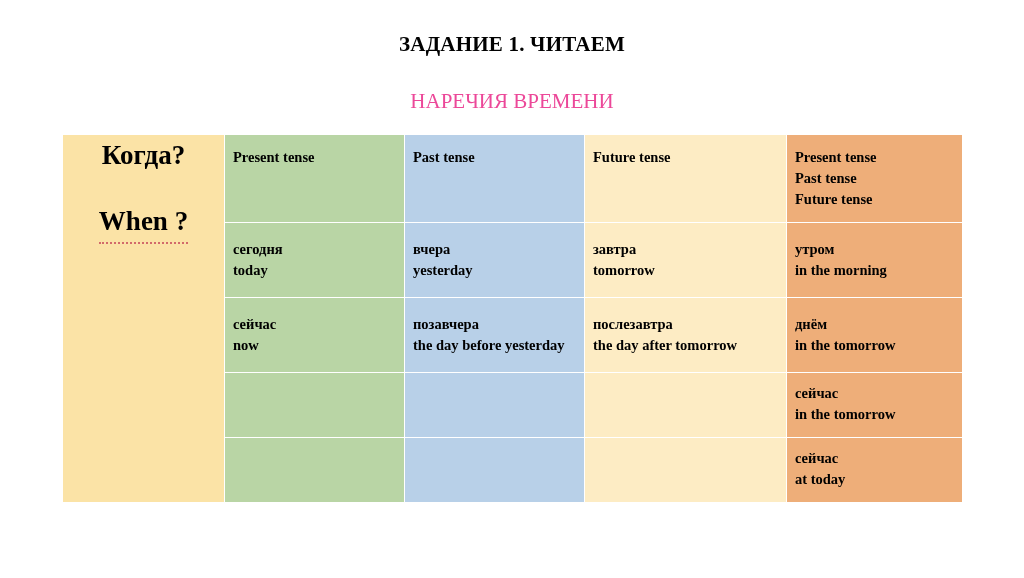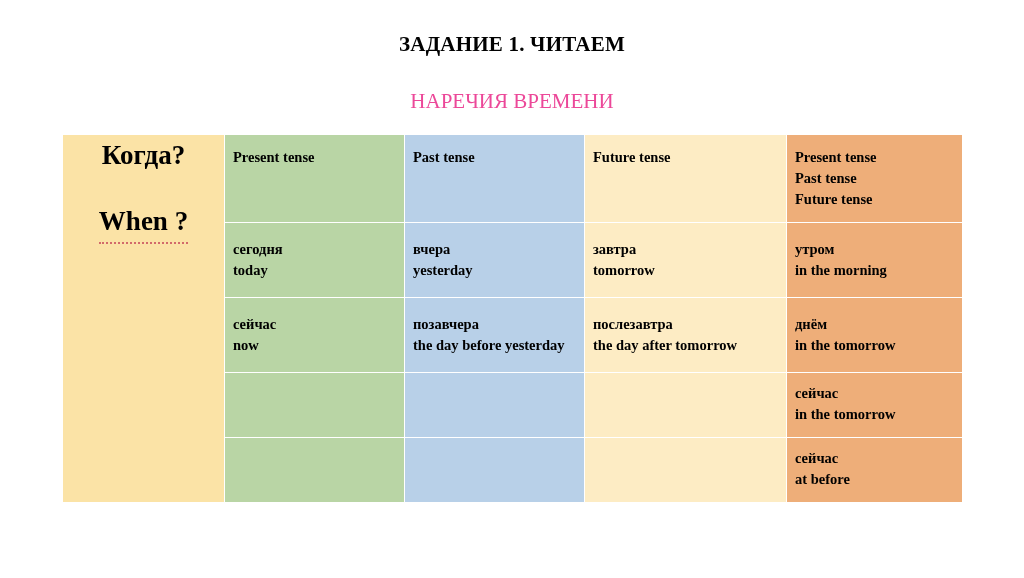--- a/index.html
+++ b/index.html
@@ -238,20 +238,20 @@
         </td>
         <td class="col-cream">
           <div class="cell-inner">
             <span class="ru"></span>
             <span class="en"></span>
           </div>
         </td>
         <td class="col-orange">
           <div class="cell-inner">
             <span class="ru">сейчас</span>
-            <span class="en">at before</span>
+            <span class="en">at today</span>
           </div>
         </td>
       </tr>
     </tbody>
   </table>
 
 </div>
 
 </body></html>

